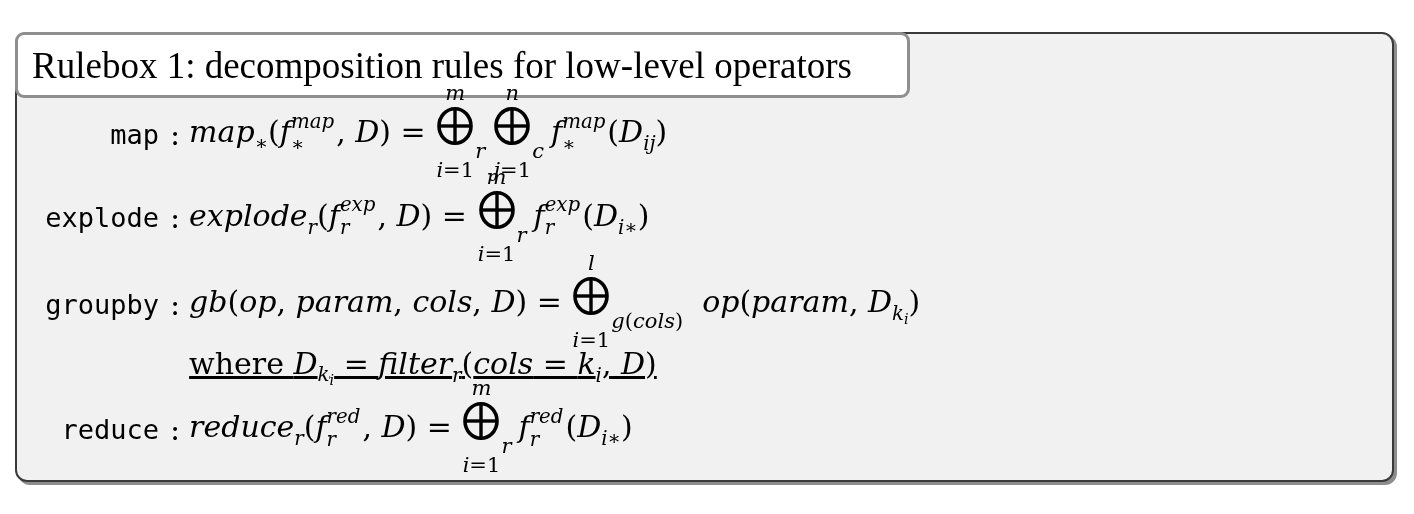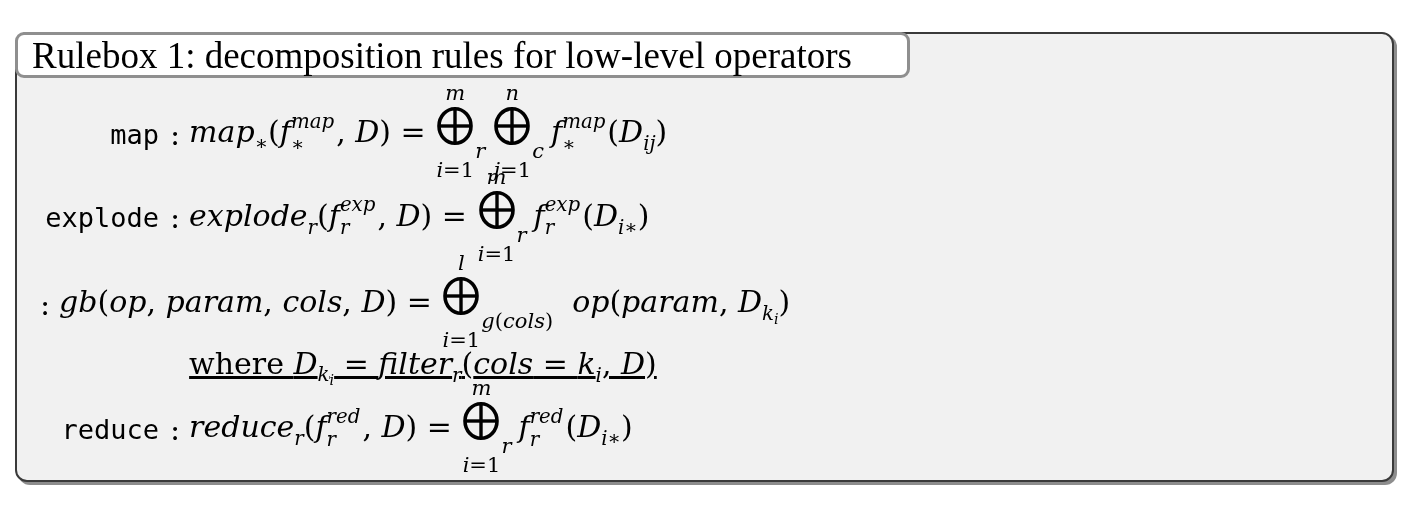--- a/index.html
+++ b/index.html
@@ -6,21 +6,21 @@
     --page-bg:#ffffff; --box-bg:#f1f1f1; --box-border:#3a3a3a;
     --title-bg:#ffffff; --title-border:#8f8f8f; --ink:#000000; --shadow:#8d8d8d;
   }
   *{margin:0;padding:0;box-sizing:border-box;}
   body{width:1414px;height:514px;background:var(--page-bg);overflow:hidden;
        font-family:"DejaVu Serif",serif;color:var(--ink);}
   .page{position:relative;width:1414px;height:514px;}
   .rulebox{position:absolute;left:15px;top:32px;width:1379px;height:450px;
     background:var(--box-bg);border:2px solid var(--box-border);border-radius:12px;
     box-shadow:3px 3px 0 var(--shadow);}
-  .titlebox{position:absolute;left:-2px;top:-2px;width:895px;height:46px;
+  .titlebox{position:absolute;left:-2px;top:-2px;width:895px;height:66px;
     background:var(--title-bg);border:3px solid var(--title-border);border-radius:9px;
     display:flex;align-items:center;padding-left:14px;
     font-family:"Liberation Serif",serif;font-size:37px;color:var(--ink);white-space:nowrap;}
   .rows{margin-top:58px;}
   .row{display:flex;align-items:center;padding-left:12px;}
   .row:nth-child(1){height:84px;}
   .row:nth-child(2){height:83px;}
   .row:nth-child(3){height:90px;}
   .row:nth-child(4){height:38px;text-decoration:underline;}
   .row:nth-child(5){height:84px;}
@@ -74,20 +74,21 @@
         <div class="row">
           <span class="rlabel">explode</span>
           <span class="colon">:</span>
           <span class="formula"><span class="mv">explode</span><span class="msub"><span class="mv">r</span></span><span class="mr">(</span><span class="mv">f</span><span class="mss"><span class="ss-up"><span class="mv">exp</span></span><span class="ss-dn"><span class="mv">r</span></span></span><span class="mr">, </span><span class="mv">D</span><span class="mr">) = </span><span class="bigop"><span class="bigcol"><span class="blim blim-top"><span class="mv">m</span></span><svg width="38" height="40" viewBox="0 0 38 40" class="oplus">
                   <ellipse cx="19" cy="20" rx="16" ry="17.3" fill="none" stroke="currentColor" stroke-width="3.6"></ellipse>
                   <line x1="3" y1="20" x2="35" y2="20" stroke="currentColor" stroke-width="3.4"></line>
                   <line x1="19" y1="2.7" x2="19" y2="37.3" stroke="currentColor" stroke-width="3.4"></line>
                 </svg><span class="blim blim-bot"><span class="mv">i</span><span class="mr">=1</span></span></span><span class="bside"><span class="mv">r</span></span></span><span class="mv">f</span><span class="mss"><span class="ss-up"><span class="mv">exp</span></span><span class="ss-dn"><span class="mv">r</span></span></span><span class="mr">(</span><span class="mv">D</span><span class="msub"><span class="mv">i</span><span class="mr">∗</span></span><span class="mr">)</span></span>
         </div>
         <div class="row">
+          <span class="rlabel">groupby</span>
           <span class="colon">:</span>
           <span class="formula"><span class="mv">gb</span><span class="mr">(</span><span class="mv">op</span><span class="mr">, </span><span class="mv">param</span><span class="mr">, </span><span class="mv">cols</span><span class="mr">, </span><span class="mv">D</span><span class="mr">) = </span><span class="bigop"><span class="bigcol"><span class="blim blim-top"><span class="mv">l</span></span><svg width="38" height="40" viewBox="0 0 38 40" class="oplus">
                   <ellipse cx="19" cy="20" rx="16" ry="17.3" fill="none" stroke="currentColor" stroke-width="3.6"></ellipse>
                   <line x1="3" y1="20" x2="35" y2="20" stroke="currentColor" stroke-width="3.4"></line>
                   <line x1="19" y1="2.7" x2="19" y2="37.3" stroke="currentColor" stroke-width="3.4"></line>
                 </svg><span class="blim blim-bot"><span class="mv">i</span><span class="mr">=1</span></span></span><span class="bside"><span class="mv">g</span><span class="mr">(</span><span class="mv">cols</span><span class="mr">)</span></span></span><span class="msp" style="width: 12px;"></span><span class="mv">op</span><span class="mr">(</span><span class="mv">param</span><span class="mr">, </span><span class="mv">D</span><span class="msub"><span class="mv">k</span><span class="msub"><span class="mv">i</span></span></span><span class="mr">)</span></span>
         </div>
         <div class="row">
           <span class="rlabel"></span>
           <span class="colon hide">:</span>

